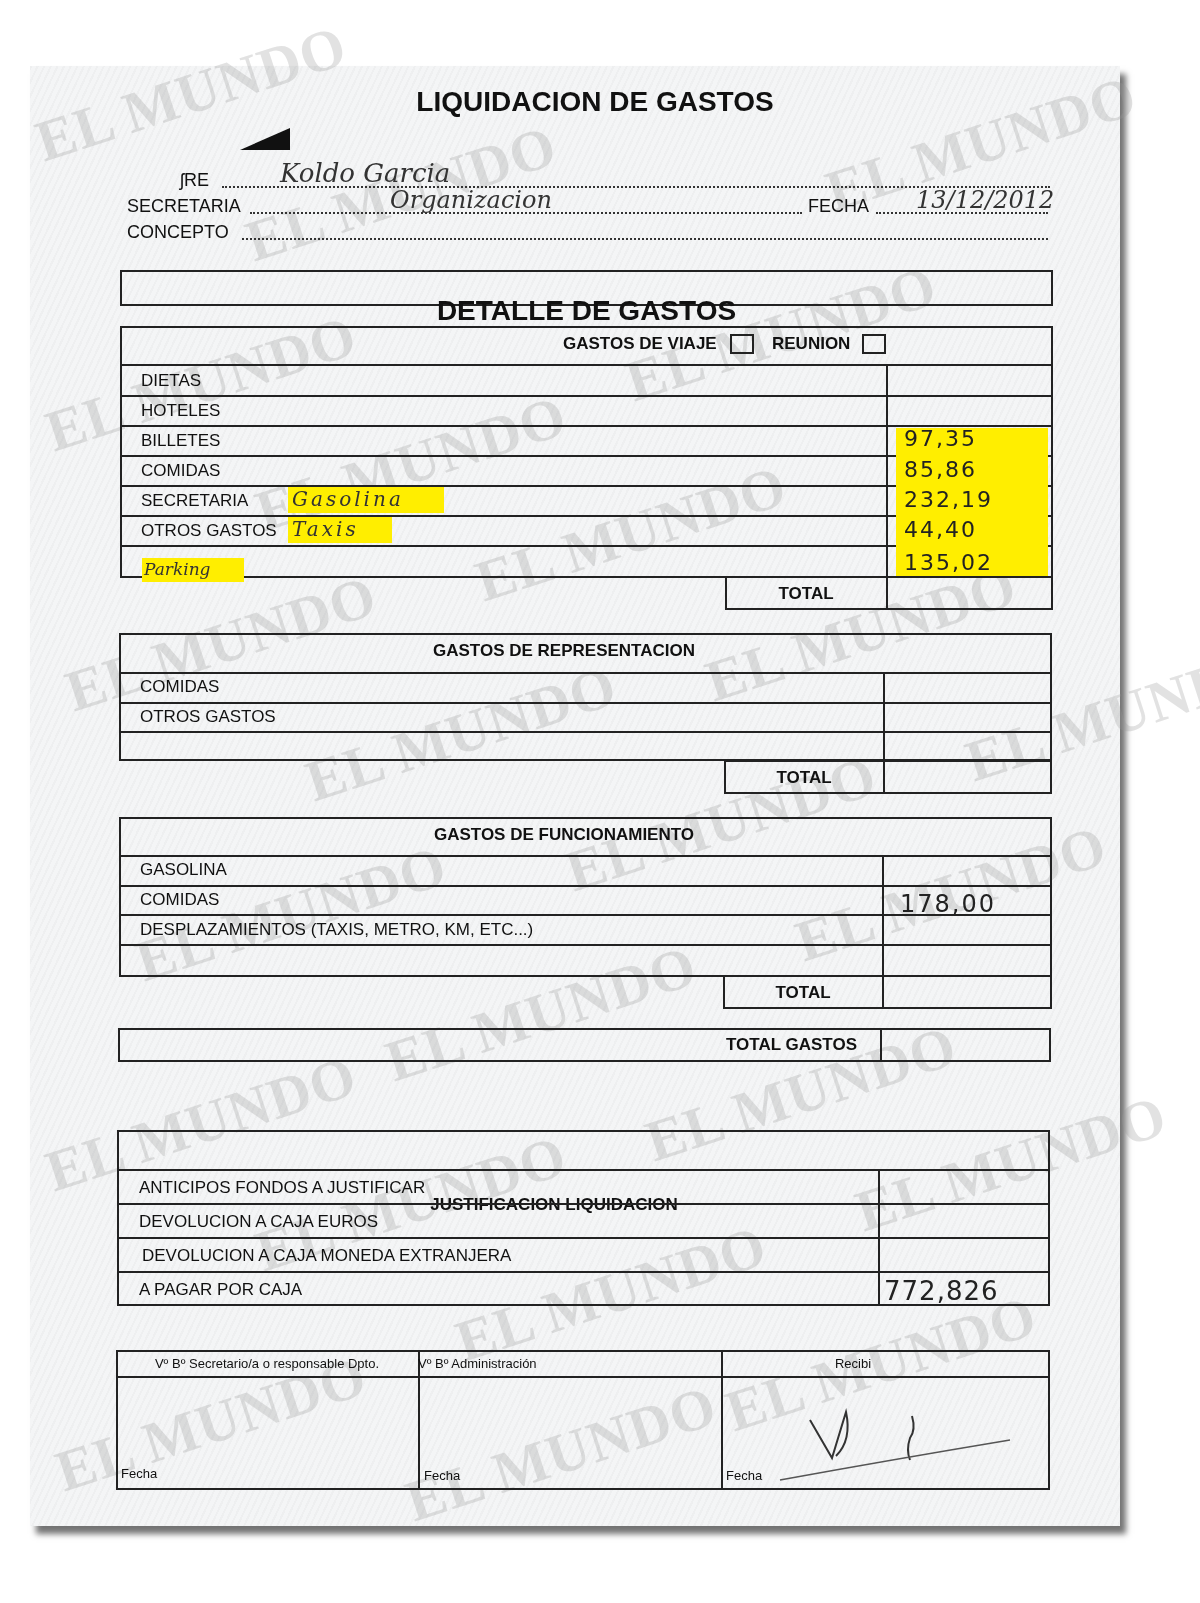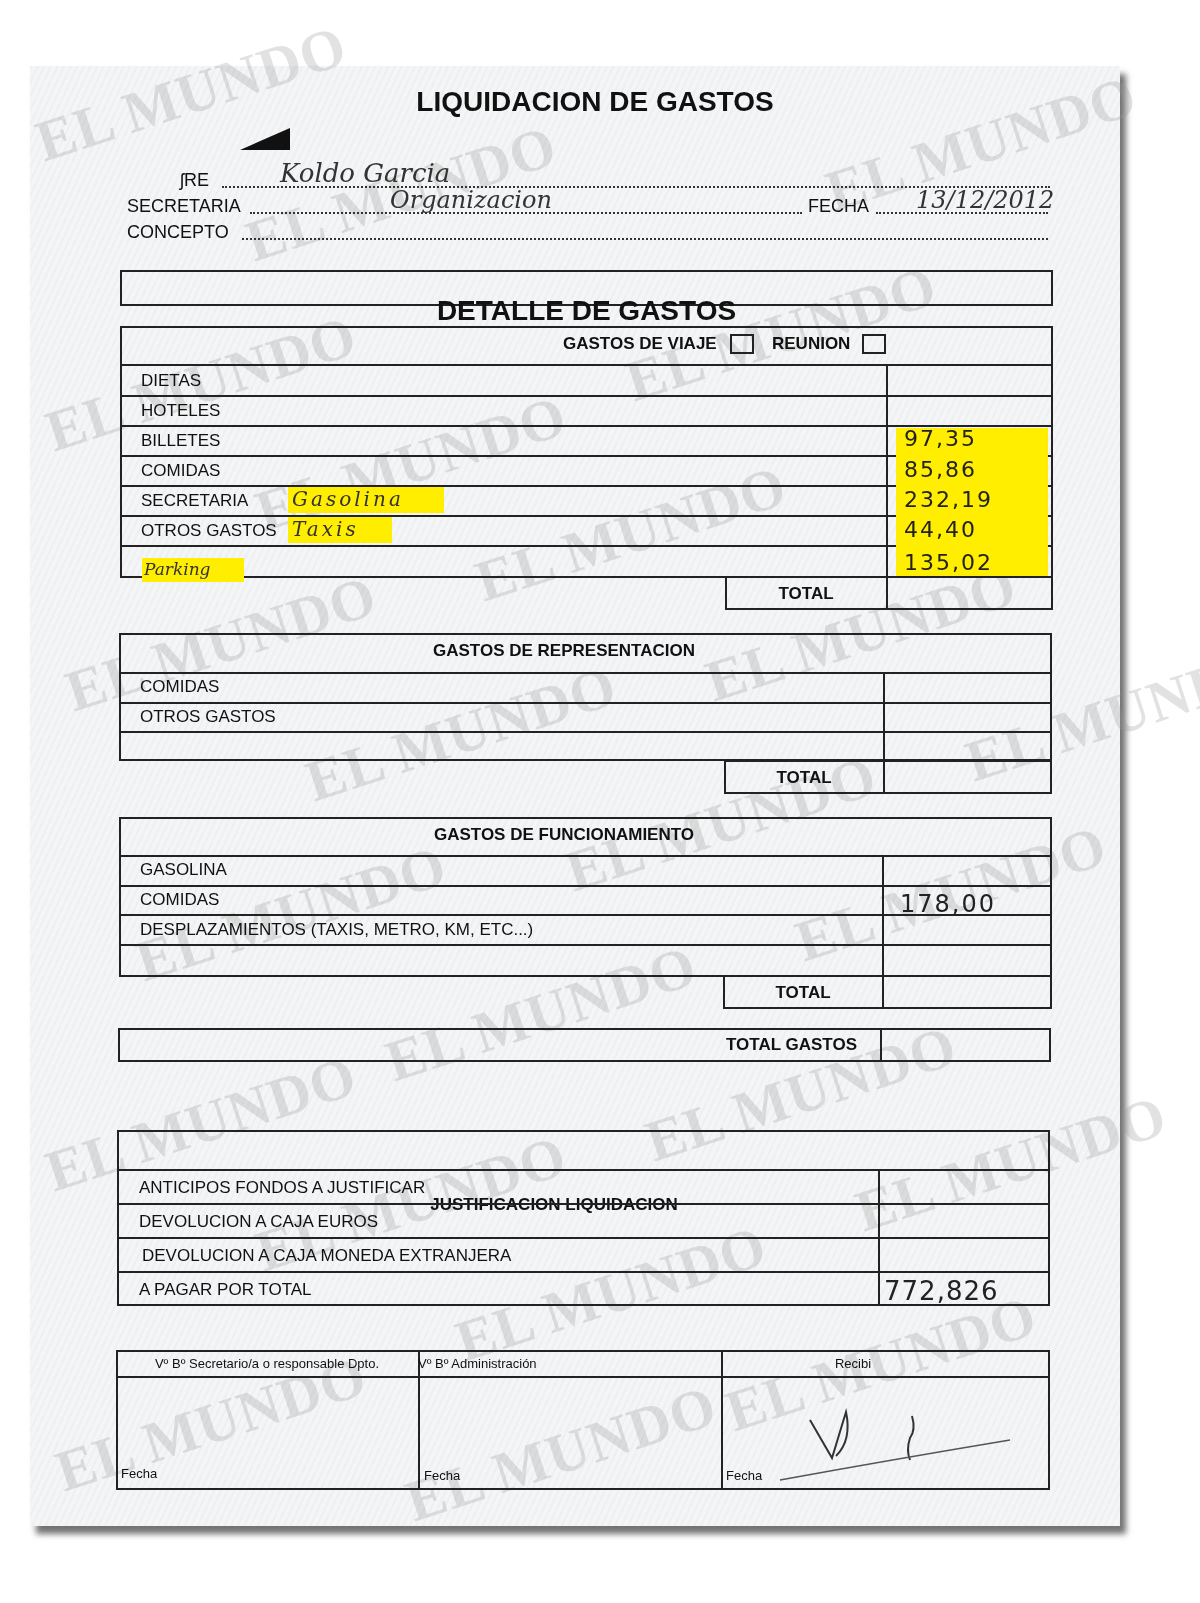--- a/index.html
+++ b/index.html
@@ -154,21 +154,21 @@
 <div class="box" style="left:117px;top:1130px;width:933px;height:176px;"></div>
 <div class="sec-head" style="left:117px;width:874px;top:1195px;">JUSTIFICACION LIQUIDACION</div>
 <div class="hline" style="left:117px;top:1169px;width:933px;"></div>
 <div class="hline" style="left:117px;top:1203px;width:933px;"></div>
 <div class="hline" style="left:117px;top:1237px;width:933px;"></div>
 <div class="hline" style="left:117px;top:1271px;width:933px;"></div>
 <div class="vline" style="left:878px;top:1169px;height:137px;"></div>
 <div class="row-label" style="left:139px;top:1178px;">ANTICIPOS FONDOS A JUSTIFICAR</div>
 <div class="row-label" style="left:139px;top:1212px;">DEVOLUCION A CAJA EUROS</div>
 <div class="row-label" style="left:142px;top:1246px;">DEVOLUCION A CAJA MONEDA EXTRANJERA</div>
-<div class="row-label" style="left:139px;top:1280px;">A PAGAR POR TOTAL</div>
+<div class="row-label" style="left:139px;top:1280px;">A PAGAR POR CAJA</div>
 <div class="amount" style="left:884px;top:1276px;font-size:26px;letter-spacing:1px;">772,826</div>
 
 <div class="box" style="left:116px;top:1350px;width:934px;height:140px;"></div>
 <div class="hline" style="left:116px;top:1376px;width:934px;"></div>
 <div class="vline" style="left:418px;top:1350px;height:140px;"></div>
 <div class="vline" style="left:721px;top:1350px;height:140px;"></div>
 <div class="abs small" style="left:116px;width:302px;top:1356px;text-align:center;">Vº Bº Secretario/a o responsable Dpto.</div>
 <div class="abs small" style="left:418px;width:340px;top:1356px;text-align:left;">Vº Bº Administración</div>
 <div class="abs small" style="left:721px;width:264px;top:1356px;text-align:center;">Recibi</div>
 <div class="abs small" style="left:121px;top:1466px;">Fecha</div>

